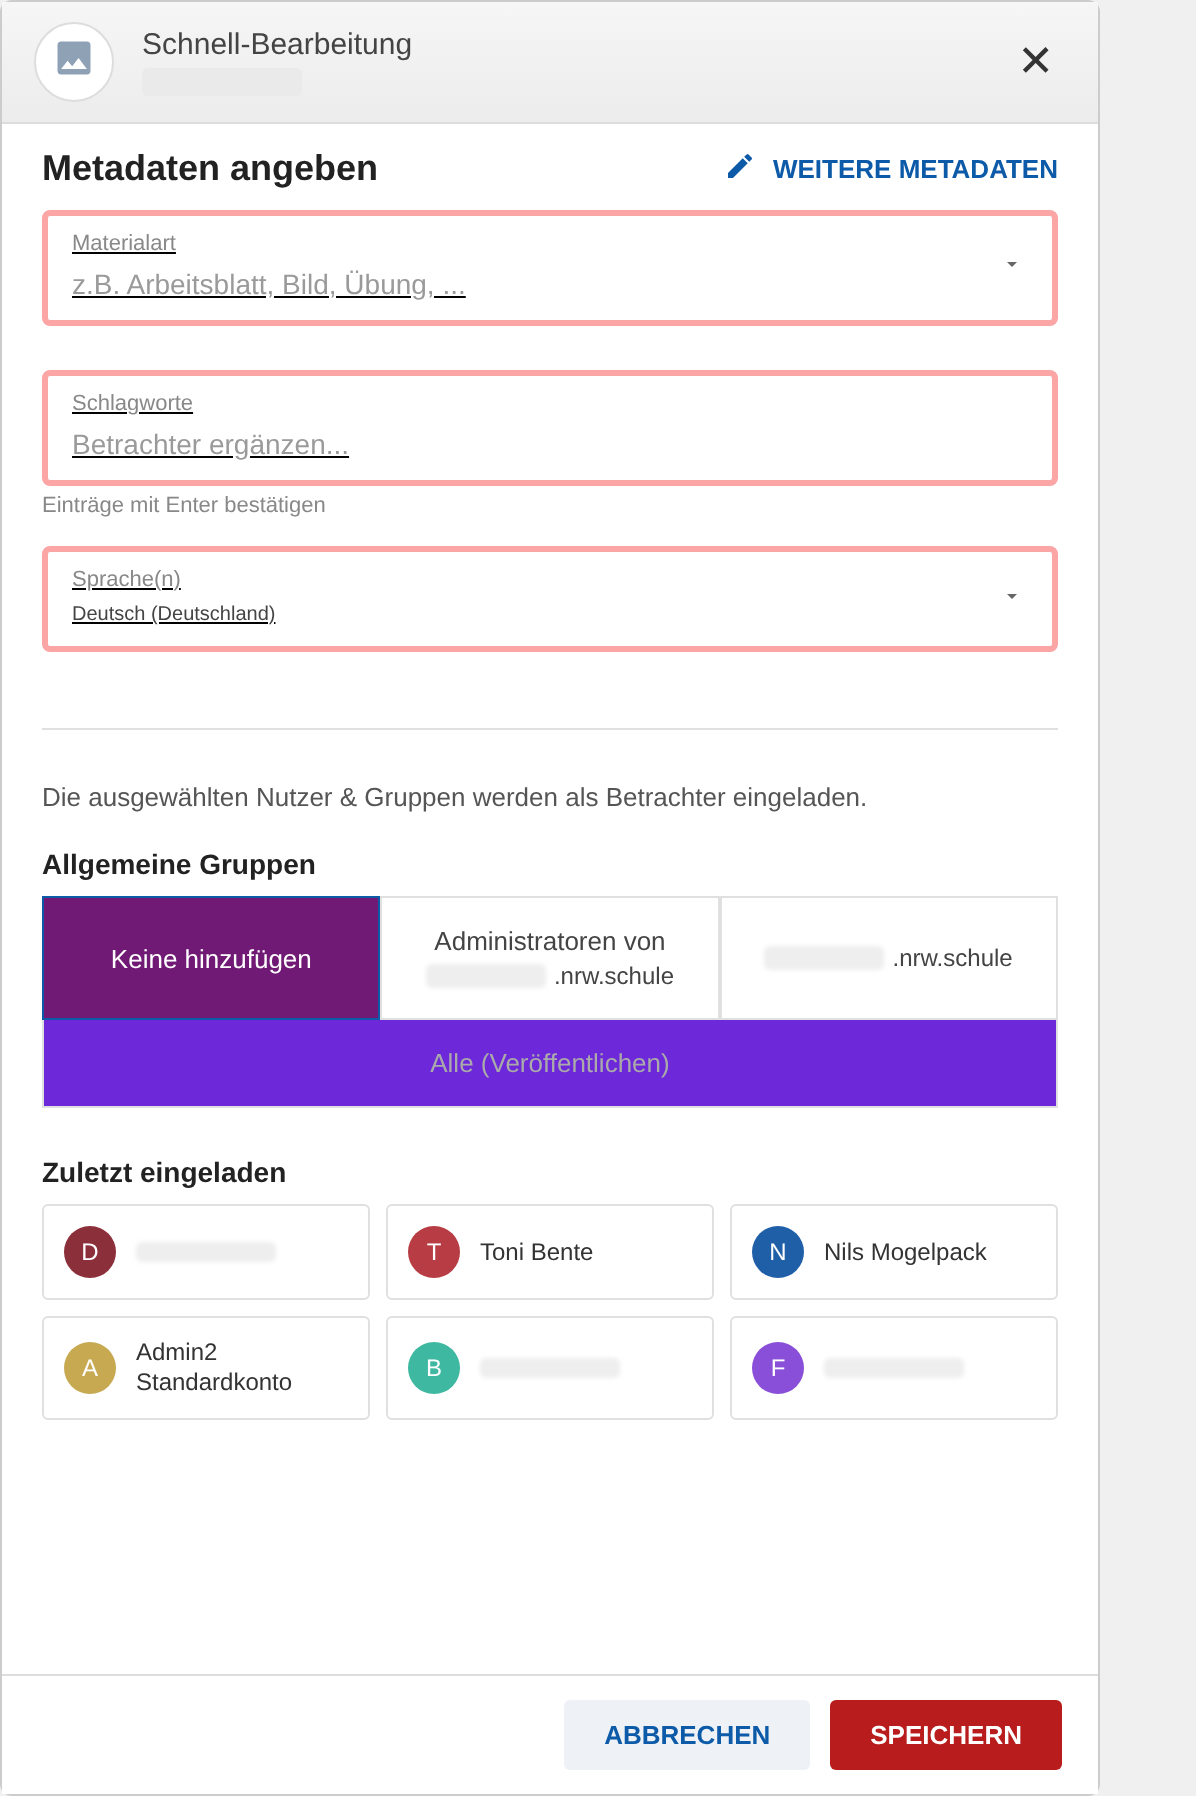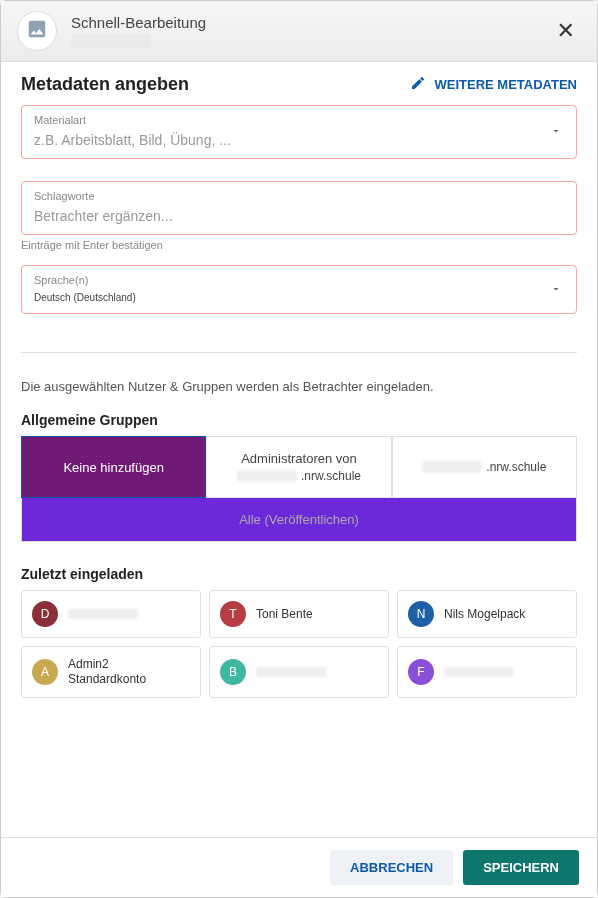--- a/index.html
+++ b/index.html
@@ -1,29 +1,29 @@
 <!DOCTYPE html>
 <html><head>
 <meta charset="utf-8">
 <style>
   * { box-sizing: border-box; margin: 0; padding: 0; font-family: "Segoe UI", Arial, sans-serif; }
   body { background: #f0f0f0; width: 598px; height: 898px; overflow: hidden; }
-  .dialog { width: 598px; height: 898px; background: #fff; border: 1px solid #ccc; border-radius: 6px; display: flex; flex-direction: column; justify-content: center; }
+  .dialog { width: 550px; height: 898px; background: #fff; border: 1px solid #ccc; border-radius: 6px; display: flex; flex-direction: column; justify-content: center; }
   .dialog-header { display: flex; align-items: center; padding: 10px 16px; background: linear-gradient(#f6f6f6, #ececec); border-bottom: 1px solid #ddd; }
   .preview-circle { width: 40px; height: 40px; border-radius: 50%; background: #fff; border: 1px solid #ddd; display: flex; align-items: center; justify-content: center; color: #9aa; margin-right: 14px; }
   .preview-circle svg { width: 22px; height: 22px; fill: #8fa1b5; }
   .header-title { font-size: 15px; color: #444; font-weight: 500; }
   .header-subtitle { height: 14px; width: 80px; background: #eaeaea; border-radius: 3px; margin-top: 3px; }
   .close-btn { margin-left: auto; font-size: 22px; color: #333; cursor: pointer; padding: 4px 6px; }
   .dialog-body { flex: 1; overflow-y: auto; padding: 12px 20px 20px 20px; position: relative; }
   .section-row { display: flex; align-items: center; justify-content: space-between; margin-bottom: 8px; }
   .section-title { font-size: 18px; font-weight: 600; color: #222; }
   .link-action { color: #0d5ba8; font-size: 13px; font-weight: 600; display: flex; align-items: center; cursor: pointer; gap: 8px; }
   .link-action svg { width: 16px; height: 16px; fill: #0d5ba8; }
-  .field-wrap { border: 1px solid #fca5a5; border-radius: 4px; padding: 8px 12px 10px 12px; margin-top: 10px; position: relative; background: #fff; }
+  .field-wrap { border: 3px solid #fca5a5; border-radius: 4px; padding: 8px 12px 10px 12px; margin-top: 10px; position: relative; background: #fff; text-decoration: underline; }
   .field-label { font-size: 11px; color: #888; }
   .field-value { font-size: 10px; color: #444; margin-top: 6px; }
   .field-placeholder { font-size: 14px; color: #9a9a9a; margin-top: 6px; }
   .dropdown-caret { position: absolute; right: 14px; top: 50%; transform: translateY(-50%); color: #666; }
   .dropdown-caret svg { width: 12px; height: 12px; fill: #666; }
   .helper-text { font-size: 11px; color: #888; margin-top: 4px; }
   hr.divider { border: none; border-top: 1px solid #e0e0e0; margin: 38px 0 26px 0; }
   .section-desc { font-size: 13px; color: #555; margin-top: 6px; margin-bottom: 18px; }
   .subheading { font-size: 14px; font-weight: 600; color: #222; margin-bottom: 8px; }
   .group-grid { display: grid; grid-template-columns: 1fr 1fr 1fr; border: 0; }
@@ -32,21 +32,21 @@
   .group-cell .blur { width: 60px; height: 12px; background: #eee; border-radius: 3px; filter: blur(1px); }
   .group-full { grid-column: 1 / span 3; color: #aaa; padding: 14px 10px; border: 1px solid #e0e0e0; border-top: none; text-align: center; font-size: 13px; background: #6d28d9; }
   .user-grid { display: grid; grid-template-columns: 1fr 1fr 1fr; gap: 8px; margin-top: 8px; }
   .user-card { border: 1px solid #e0e0e0; border-radius: 3px; padding: 10px; display: flex; align-items: center; gap: 10px; cursor: pointer; min-height: 48px; }
   .avatar { width: 26px; height: 26px; border-radius: 50%; color: #fff; font-size: 12px; font-weight: 500; display: flex; align-items: center; justify-content: center; flex-shrink: 0; }
   .user-name { font-size: 12px; color: #333; line-height: 1.25; }
   .user-blur { width: 70px; height: 10px; background: #eee; border-radius: 3px; filter: blur(1px); }
   .dialog-footer { border-top: 1px solid #ddd; padding: 12px 18px; display: flex; justify-content: flex-end; gap: 10px; background: #fff; }
   .btn { font-size: 13px; font-weight: 600; padding: 10px 20px; border-radius: 3px; cursor: pointer; border: none; }
   .btn-cancel { background: #eef2f6; color: #0d5ba8; }
-  .btn-save { background: #0f766e; color: #fff; }
+  .btn-save { background: #b91c1c; color: #fff; }
   .dialog-body::-webkit-scrollbar { width: 8px; }
   .dialog-body::-webkit-scrollbar-thumb { background: #bbb; border-radius: 4px; }
 </style>
 </head>
 <body>
 
 <div class="dialog">
 
   <div class="dialog-header">
     <div class="preview-circle">

